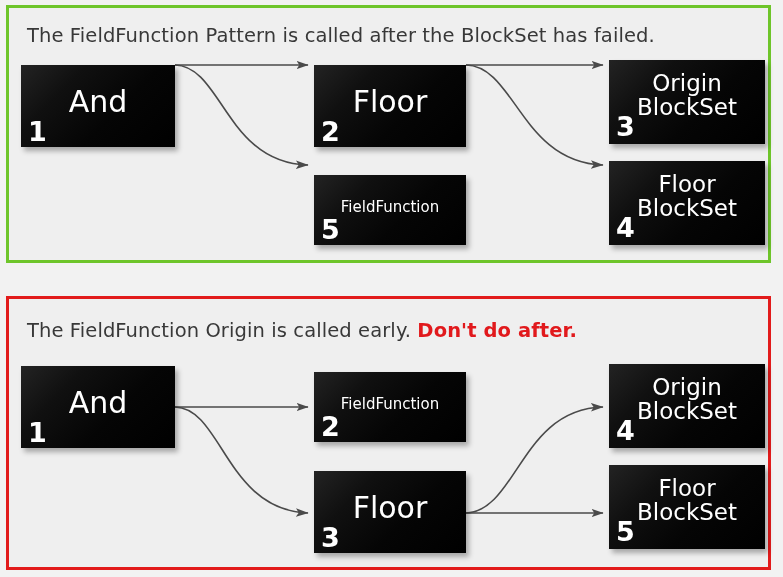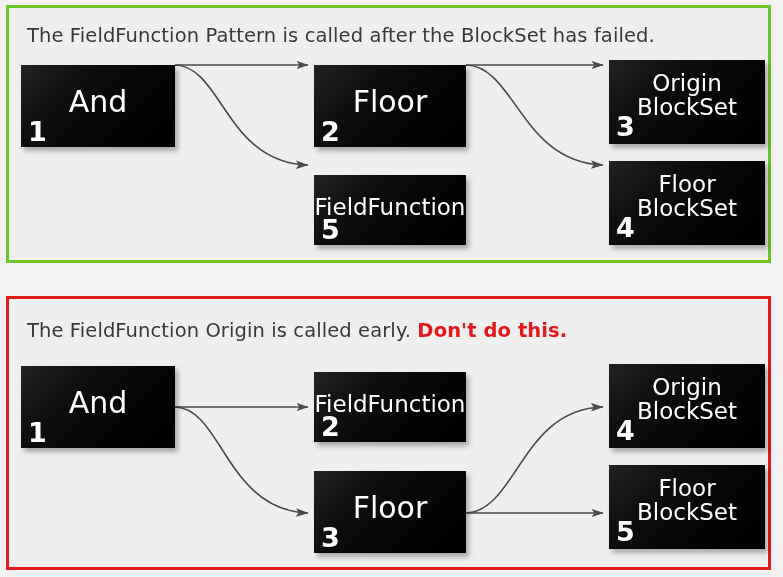--- a/index.html
+++ b/index.html
@@ -94,21 +94,21 @@
     font-size: 27px;
     font-weight: bold;
     color: #ffffff;
     line-height: 1;
   }
   .node-num.tall { bottom: 4px; }
 
   
   .fs-big   { font-size: 30px; }
   .fs-mid   { font-size: 23px; }
-  .fs-small { font-size: 23px; }
+  .fs-small { font-size: 15px; }
 
   
   .arrows {
     position: absolute;
     left: 0; top: 0;
     width: 100%;
     height: 100%;
     pointer-events: none;
   }
 </style>
@@ -174,21 +174,21 @@
         <span class="l2">BlockSet</span>
       </div>
       <div class="node-num tall">4</div>
     </div>
 
   </div>
 
   <div class="panel panel-bad">
 
     <div class="panel-heading">
-      <span>The FieldFunction Origin is called early. </span><span class="heading-warn">Don't do this.</span>
+      <span>The FieldFunction Origin is called early. </span><span class="heading-warn">Don't do after.</span>
     </div>
 
     <svg class="arrows" viewBox="0 0 759 268">
       <defs>
         <marker id="ah-bad" markerWidth="9" markerHeight="9" refX="7.6" refY="3.1" orient="auto" markerUnits="strokeWidth">
           <path d="M0,0.4 L8,3.1 L0,5.8 L1.8,3.1 Z" fill="#4a4a4a"></path>
         </marker>
       </defs>
 
       <path d="M166,108 L299,108" stroke="#4a4a4a" stroke-width="1.5" fill="none" marker-end="url(#ah-bad)"></path>

